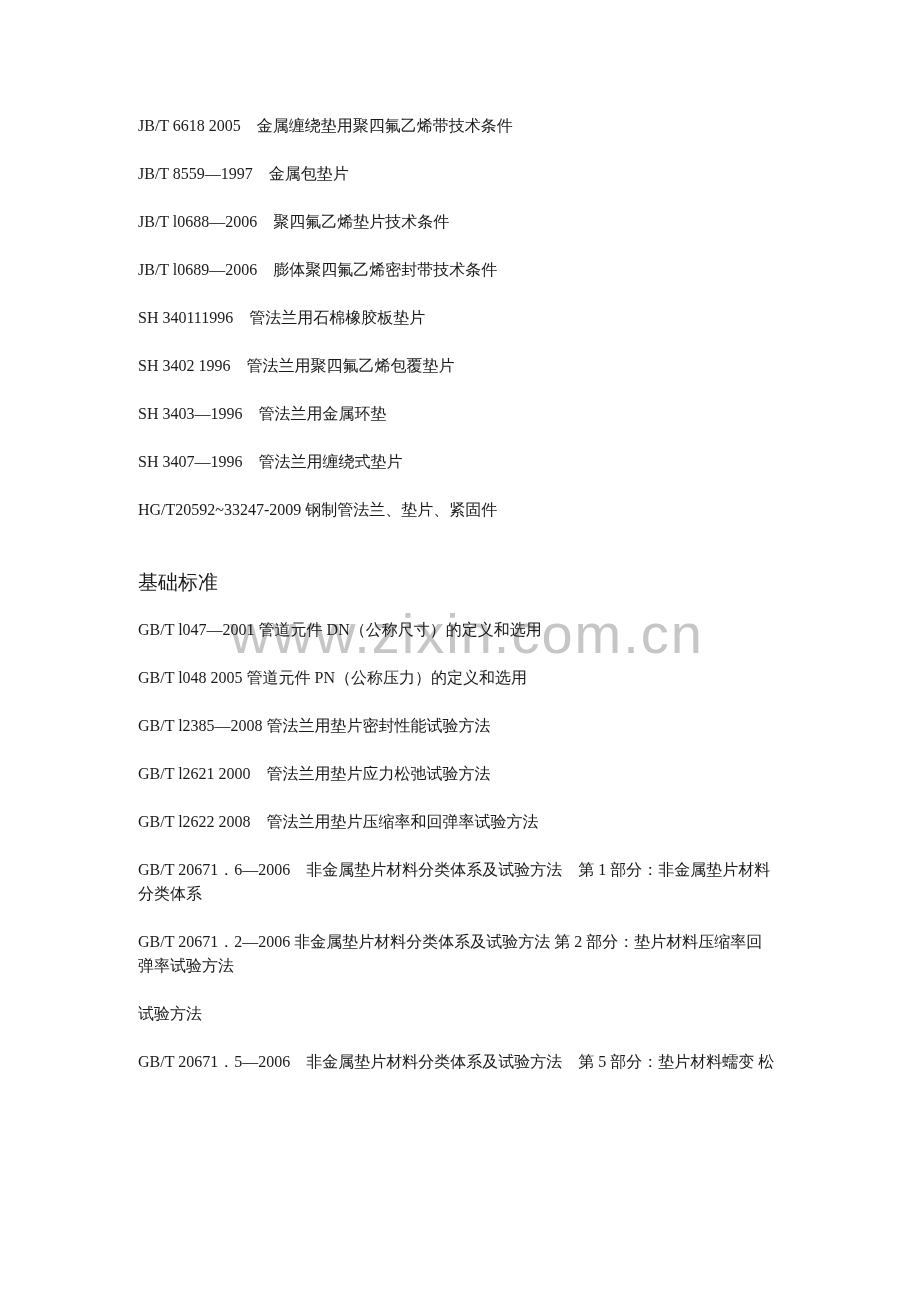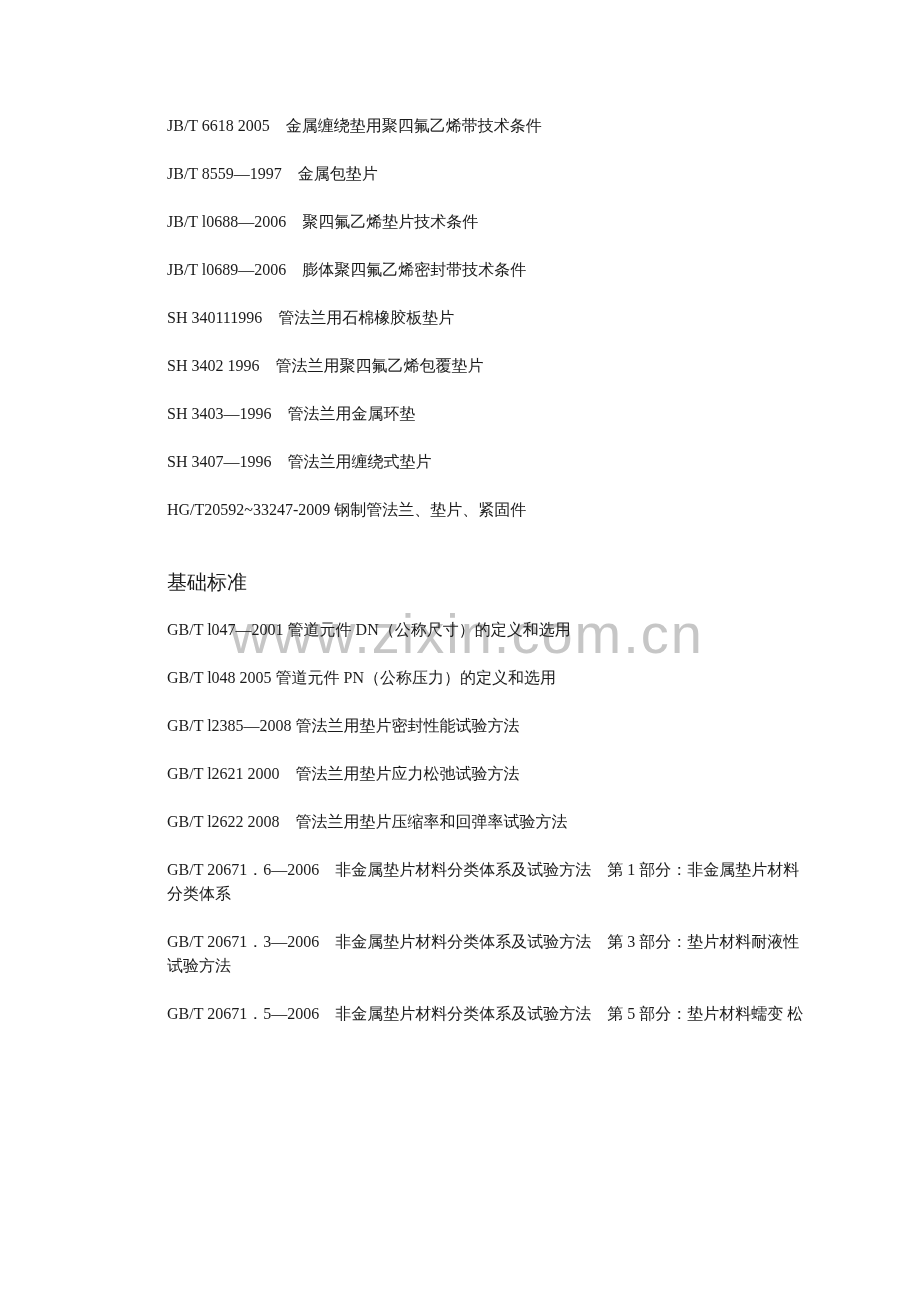--- a/index.html
+++ b/index.html
@@ -28,21 +28,20 @@
   }
   .content {
     position: absolute;
     left: 138px;
     top: 114px;
     width: 650px;
     z-index: 1;
     font-size: 16px;
     line-height: 24px;
     color: #1a1a1a;
-    margin-left: 29px;
   }
   .item {
     margin: 0 0 24px 0;
   }
   .line {
     white-space: nowrap;
   }
   .section-heading {
     margin-top: 48px;
     margin-bottom: 24px;
@@ -101,20 +100,23 @@
     <div class="line">GB/T l2621 2000　管法兰用垫片应力松弛试验方法</div>
   </div>
   <div class="item">
     <div class="line">GB/T l2622 2008　管法兰用垫片压缩率和回弹率试验方法</div>
   </div>
   <div class="item">
     <div class="line">GB/T 20671．6—2006　非金属垫片材料分类体系及试验方法　第 1 部分：非金属垫片材料</div>
     <div class="line">分类体系</div>
   </div>
   <div class="item">
-    <div class="line">GB/T 20671．3—2006　非金属垫片材料分类体系及试验方法　第 3 部分：垫片材料耐液性</div>
+    <div class="line">GB/T 20671．2—2006 非金属垫片材料分类体系及试验方法 第 2 部分：垫片材料压缩率回</div>
+    <div class="line">弹率试验方法</div>
+  </div>
+  <div class="item">
     <div class="line">试验方法</div>
   </div>
   <div class="item">
     <div class="line">GB/T 20671．5—2006　非金属垫片材料分类体系及试验方法　第 5 部分：垫片材料蠕变 松</div>
   </div>
 
 </div>
 
 </body></html>

